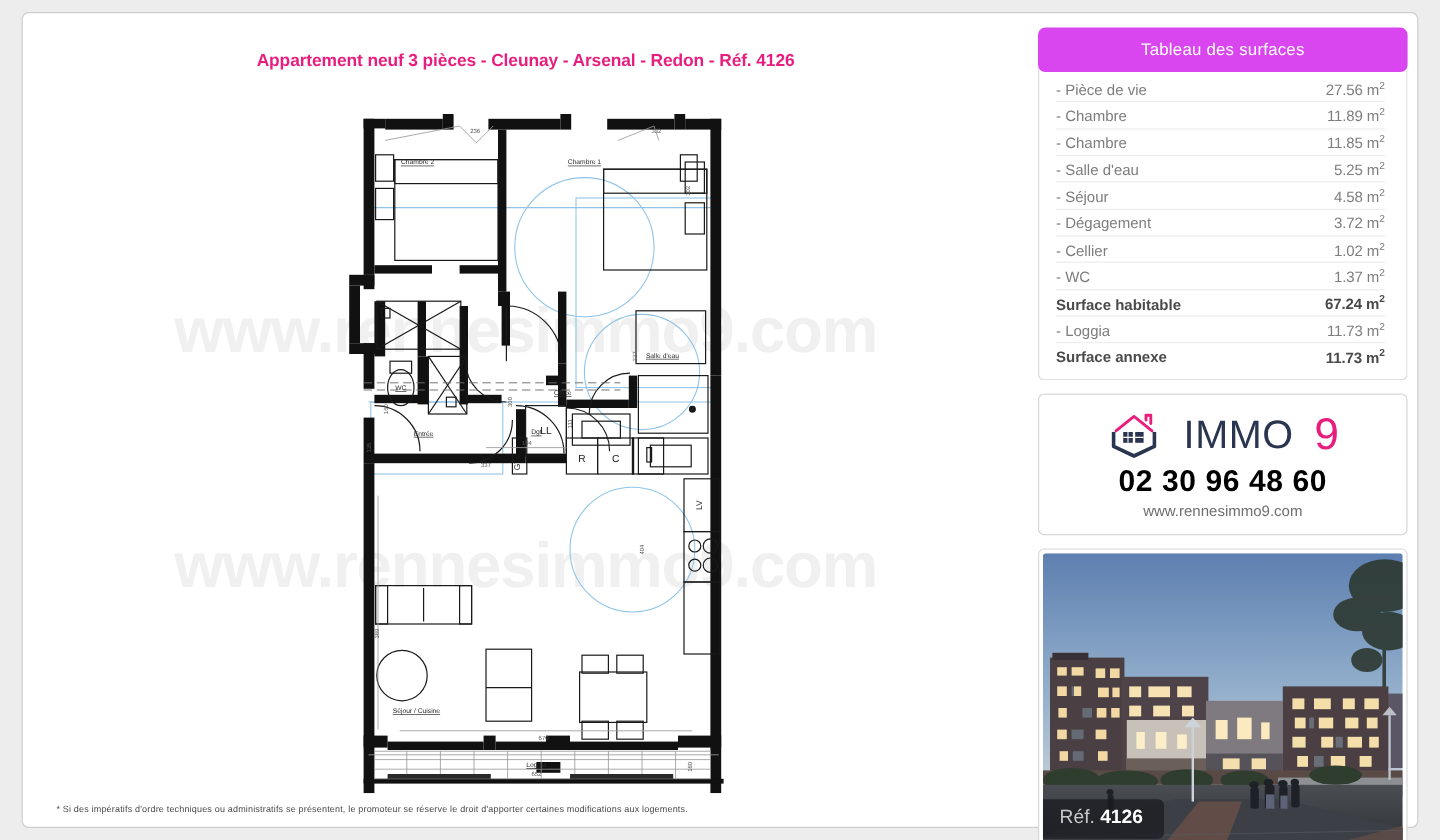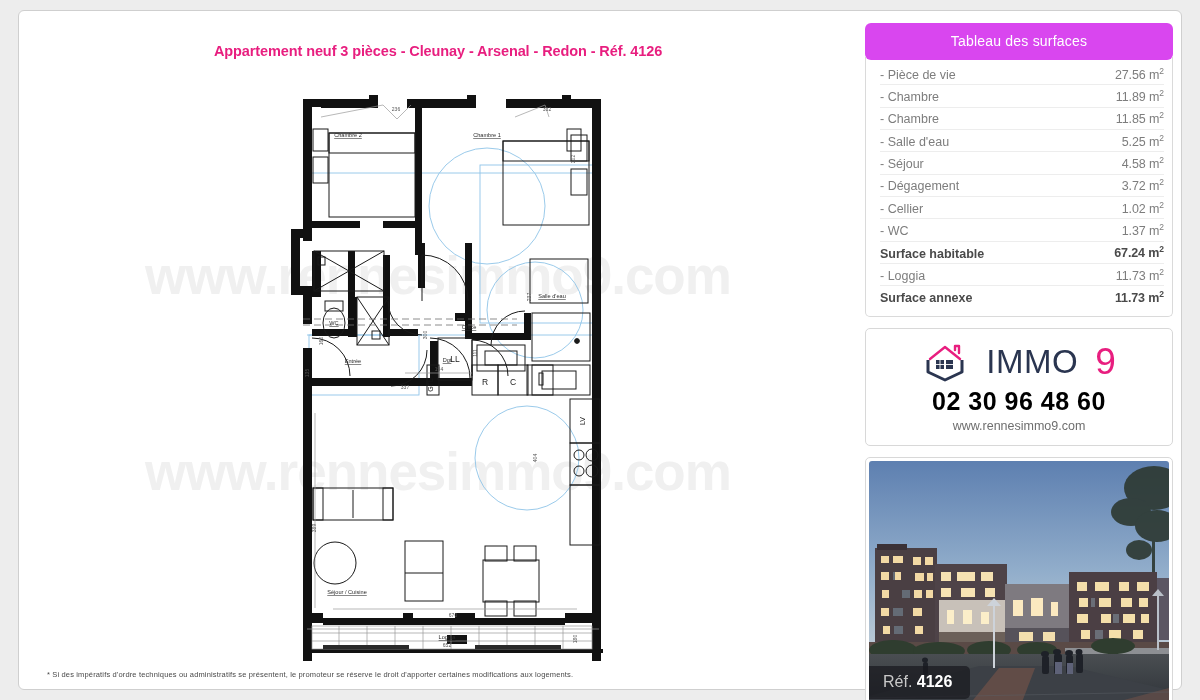--- a/index.html
+++ b/index.html
@@ -90,21 +90,21 @@
     padding: 10px 0 11px;
     letter-spacing: 0.2px;
     position: relative;
     z-index: 2;
   }
   .surfaces-body {
     border: 1px solid #dadada;
     border-top: none;
     border-radius: 0 0 5px 5px;
     margin-top: -3px;
-    padding: 6px 8px 8px 14px;
+    padding: 6px 18px 8px 14px;
     position: relative;
     z-index: 1;
   }
   .srow {
     display: flex;
     justify-content: space-between;
     align-items: baseline;
     font-size: 12.5px;
     color: #7d7d7d;
     padding: 2.6px 0;

